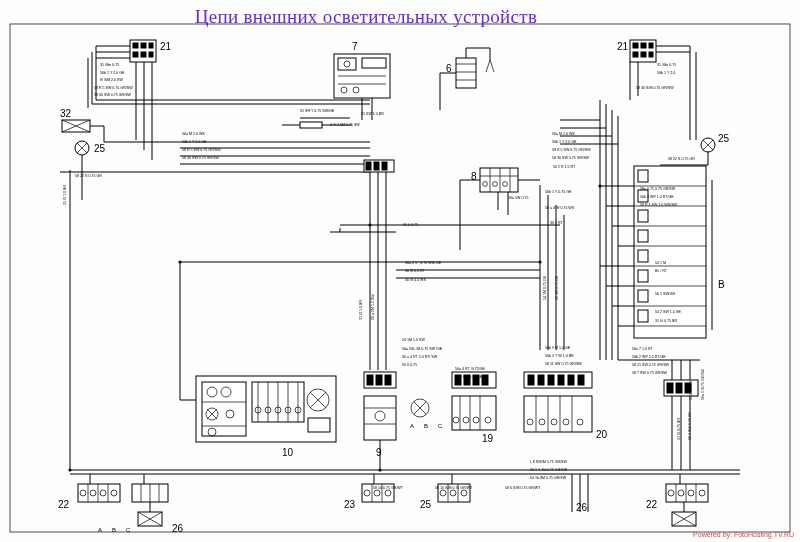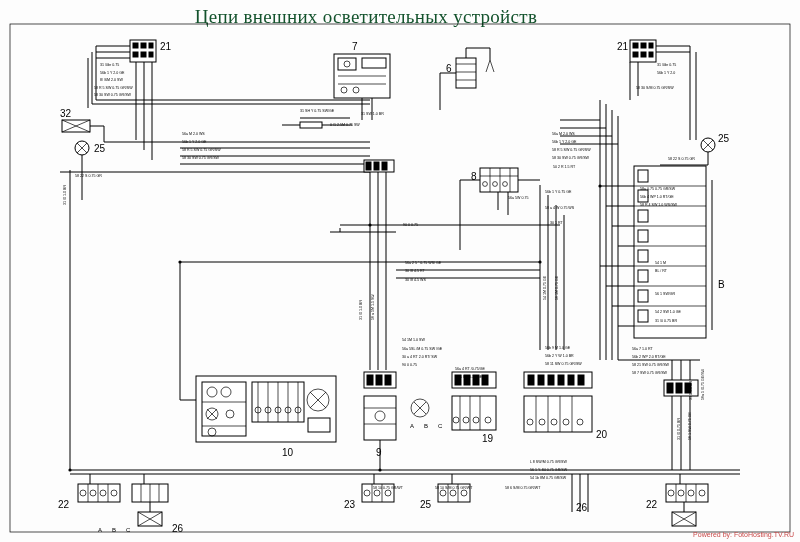--- a/index.html
+++ b/index.html
@@ -14,21 +14,21 @@
     position:relative;
     width:800px;height:542px;
     background:#fdfdfd;
   }
   #title{
     position:absolute;
     left:0;top:6px;width:732px;
     text-align:center;
     font-family:"Liberation Serif", serif;
     font-size:19px;
-    color:#14532d;
+    color:#6d28d9;
     letter-spacing:.3px;
   }
   #diagram{
     position:absolute;
     left:0;top:0;width:800px;height:542px;
   }
   .wm{
     position:absolute;
     right:6px;bottom:4px;
     font-size:7px;

